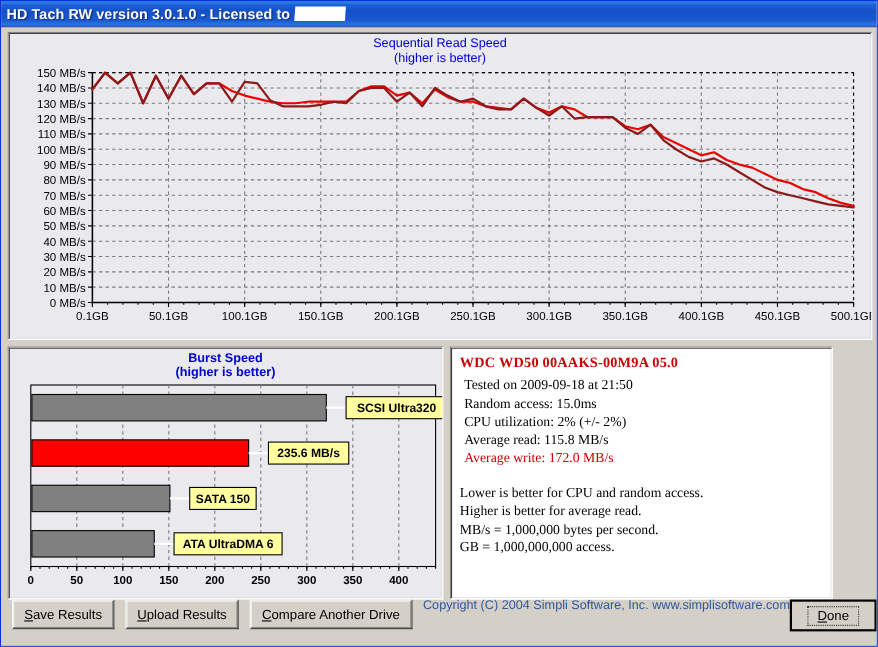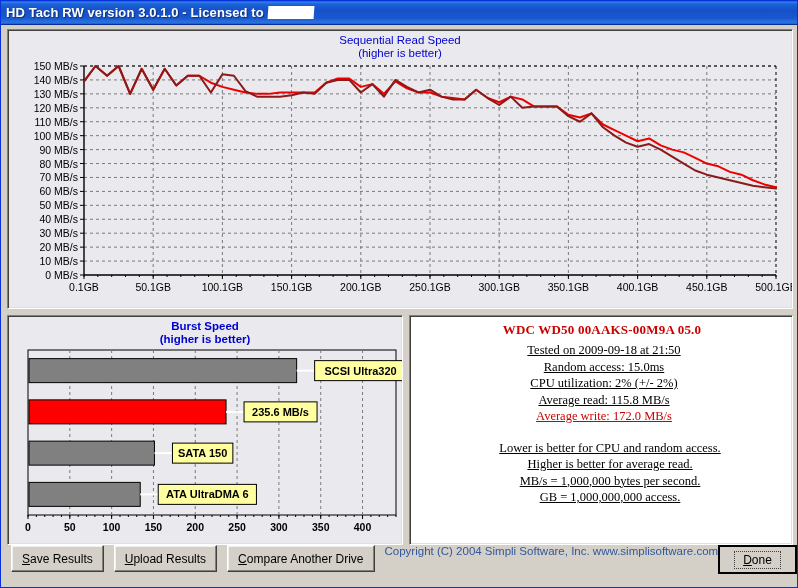--- a/index.html
+++ b/index.html
@@ -82,46 +82,44 @@
   
   .burst-panel {
     position: absolute;
     left: 6px; top: 290px;
     width: 396px; height: 230px; font-weight: bold;
   }
   
   .info-panel {
     position: absolute;
     left: 408px; top: 290px;
-    width: 384px; height: 230px;
+    width: 348px; height: 230px;
     background: #ffffff;
     padding: 5px 6px;
     overflow: hidden;
-    text-align: center;
   }
   .drive-model {
     color: #cc0000;
     font-family: "Liberation Serif", serif;
     font-weight: bold;
     font-size: 13px;
     letter-spacing: .2px;
     margin: 1px 0 4px 2px;
   }
   .info-line {
     font-family: "Liberation Serif", serif;
     font-size: 12.5px;
     color: #000000;
     line-height: 16.5px;
     margin-left: 6px;
     white-space: nowrap;
-    text-decoration: underline;
   }
   .info-line.write { color: #cc0000; }
   .notes { margin-top: 15px; }
-  .notes .info-line { margin-left: 18px; }
+  .notes .info-line { margin-left: 2px; }
   
   .buttonbar {
     position: absolute;
     left: 0; right: 0; bottom: 0;
     height: 42px;
     display: flex;
     padding: 0 10px;
     box-sizing: border-box;
   }
   .btn {

